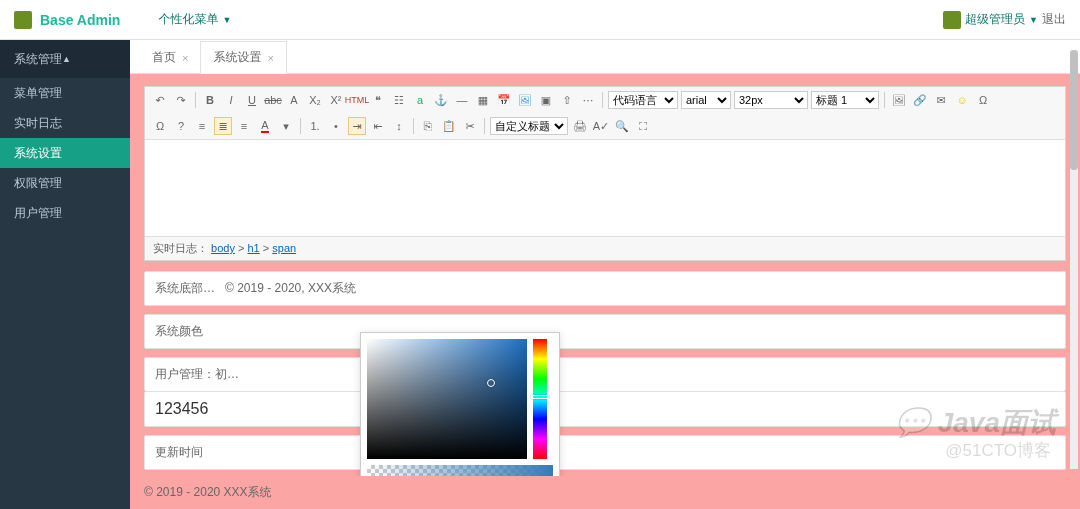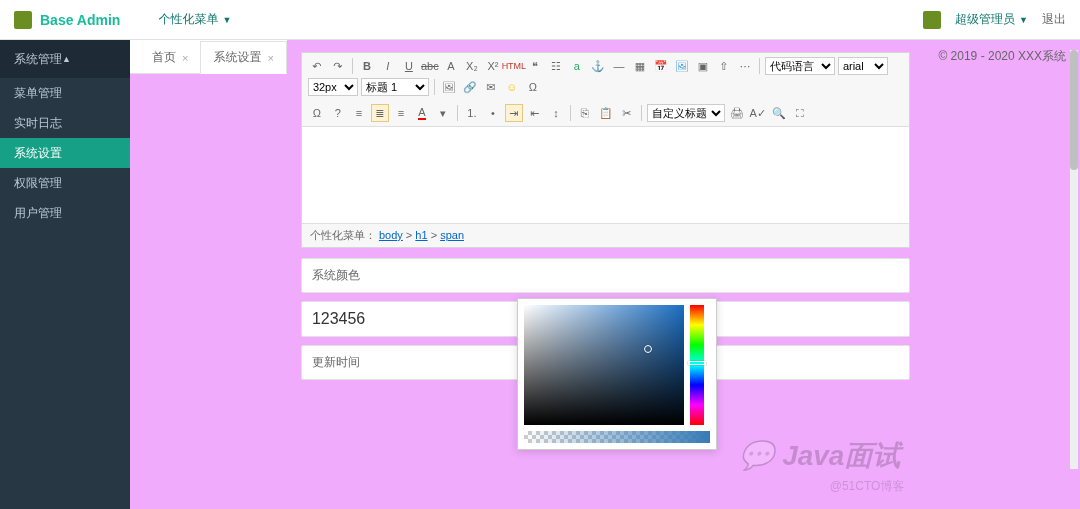--- a/index.html
+++ b/index.html
@@ -1,28 +1,28 @@
 <!DOCTYPE html>
 <html><head>
 <meta charset="utf-8">
 <style>
 *{box-sizing:border-box;margin:0;padding:0;font-family:"Microsoft YaHei",Arial,sans-serif}
 body{background:#f0f2f5;font-size:12px;color:#333;overflow:hidden}
 .topbar{height:40px;background:#fff;border-bottom:1px solid #e1e1e1;display:flex;align-items:center;padding:0 14px}
 .logo{width:18px;height:18px;background:#6b8e23;border-radius:2px;margin-right:8px}
 .brand{color:#1abc9c;font-weight:bold;font-size:14px;margin-right:38px}
 .topmenu{color:#0f766e;font-size:12px;cursor:pointer;display:flex;align-items:center;gap:4px}
-.topbar-right{margin-left:auto;display:flex;align-items:center;gap:14px;color:#666;font-size:12px}
+.topbar-right{margin-left:auto;display:flex;align-items:center;gap:4px;color:#666;font-size:12px}
 .avatar{width:18px;height:18px;background:#6b8e23;border-radius:2px}
 .layout{display:flex;height:469px}
 .sidebar{width:130px;background:#283744;color:#bac9d6;flex-shrink:0}
 .side-head{height:38px;line-height:38px;padding:0 14px;background:#1e2a35;display:flex;align-items:center;font-size:12px;cursor:pointer}
 .side-item{height:30px;line-height:30px;padding:0 14px;font-size:12px;cursor:pointer}
 .side-item.active{background:#16a085;color:#fff}
-.main{flex:1;display:flex;flex-direction:row;background:#f0abfc;min-width:0}
+.main{flex:1;display:flex;flex-direction:column;background:#fca5a5;min-width:0}
 .tabs{background:#fff;height:34px;display:flex;align-items:flex-end;padding-left:10px;border-bottom:1px solid #e1e1e1}
 .tab{padding:7px 12px;font-size:12px;color:#666;cursor:pointer;display:flex;align-items:center;gap:6px}
 .tab.active{border:1px solid #e1e1e1;border-bottom:1px solid #fff;background:#fff;margin-bottom:-1px}
 .tab .x{color:#aaa;font-size:11px}
 .content{flex:1;padding:12px 14px 8px 14px;overflow:auto;position:relative}
 .editor-wrap{background:#fff;border:1px solid #d6d6d6;margin-bottom:10px}
 .toolbar{background:#f7f7f7;border-bottom:1px solid #dedede;padding:4px 6px;display:flex;flex-wrap:wrap;gap:3px;align-items:center}
 .tbtn{width:18px;height:18px;display:flex;align-items:center;justify-content:center;color:#666;cursor:pointer;font-size:11px;border:1px solid transparent}
 .tbtn.sel{border:1px solid #e8c77f;background:#fdf2d4}
 .tsep{width:1px;height:16px;background:#ccc;margin:0 2px}
@@ -40,21 +40,21 @@
 .cp-top{display:flex;padding:6px}
 .cp-satval{width:160px;height:120px;position:relative;background:linear-gradient(to top,#000,transparent),linear-gradient(to right,#fff,#1b6ec2);cursor:crosshair}
 .cp-cursor{position:absolute;width:8px;height:8px;border:1px solid #fff;border-radius:50%;left:120px;top:40px;box-shadow:0 0 1px #000}
 .cp-hue{width:14px;height:120px;margin-left:6px;background:linear-gradient(to bottom,red,yellow,lime,cyan,blue,magenta,red);cursor:pointer;position:relative}
 .cp-hue-thumb{position:absolute;left:-2px;right:-2px;height:4px;border:1px solid #fff;top:56px;box-shadow:0 0 1px #000}
 .cp-alpha{height:12px;margin:0 6px 6px 6px;background:repeating-conic-gradient(#ccc 0 25%,#fff 0 50%) 0 0/8px 8px;position:relative;cursor:pointer}
 .cp-alpha::after{content:"";position:absolute;inset:0;background:linear-gradient(to right,rgba(54,123,183,0),rgba(54,123,183,1))}
 .scrolly{position:absolute;right:2px;top:50px;bottom:40px;width:8px;background:#eee}
 .scrolly .thumb{position:absolute;left:0;right:0;top:0;height:120px;background:#c0c0c0;border-radius:4px}
 .watermark{position:absolute;right:24px;bottom:34px;color:rgba(0,0,0,0.18);font-size:28px;font-weight:bold;font-style:italic;pointer-events:none}
-.wm2{position:absolute;right:20px;bottom:14px;color:rgba(0,0,0,0.15);font-size:12px;pointer-events:none}
+.wm2{position:absolute;right:29px;bottom:14px;color:rgba(0,0,0,0.15);font-size:17px;pointer-events:none}
 .caret{font-size:9px}
 </style>
 </head>
 <body>
 
 <div class="topbar">
   <div class="logo"></div>
   <div class="brand">Base Admin</div>
   <div class="topmenu">
     <span>个性化菜单</span>
@@ -124,21 +124,21 @@
           <span class="tbtn">—</span>
           <span class="tbtn">▦</span>
           <span class="tbtn" style="color:#c0392b">📅</span>
           <span class="tbtn" style="color:#3498db">🖼</span>
           <span class="tbtn">▣</span>
           <span class="tbtn">⇧</span>
           <span class="tbtn">⋯</span>
           <span class="tsep"></span>
           <select class="tselect" style="width:70px"><option>代码语言</option></select>
           <select class="tselect" style="width:50px"><option>arial</option></select>
-          <select class="tselect" style="width:50px"><option>32px</option></select>
+          <select class="tselect" style="width:74px"><option>32px</option></select>
           <select class="tselect" style="width:68px"><option>标题 1</option></select>
           <span class="tsep"></span>
           <span class="tbtn">🖼</span>
           <span class="tbtn">🔗</span>
           <span class="tbtn">✉</span>
           <span class="tbtn" style="color:#f1c40f">☺</span>
           <span class="tbtn">Ω</span>
 
           <div style="flex-basis:100%;height:2px"></div>
           <span class="tbtn">Ω</span>
@@ -163,30 +163,37 @@
           <span class="tsep"></span>
           <select class="tselect" style="width:78px"><option>自定义标题</option></select>
           <span class="tbtn">🖨</span>
           <span class="tbtn">A✓</span>
           <span class="tbtn">🔍</span>
           <span class="tbtn">⛶</span>
         </div>
         <div class="editor-body"></div>
         <div class="editor-foot">
           <span class="bcrumb">
-            <span>个性化菜单：</span>
+            <span>实时日志：</span>
             <a>body</a> &gt;
             <a>h1</a> &gt;
             <a>span</a>
           </span>
         </div>
       </div>
 
       <div class="field-row">
+        <span class="field-label">系统底部…</span>
+        <span>© 2019 - 2020, XXX系统</span>
+      </div>
+      <div class="field-row">
         <span class="field-label">系统颜色</span>
+      </div>
+      <div class="field-row" style="border-bottom:none;margin-bottom:0">
+        <span>用户管理：初…</span>
       </div>
       <div class="field-input-row">
         <span>123456</span>
       </div>
       <div class="field-row">
         <span class="field-label">更新时间</span>
       </div>
 
       <div class="colorpicker">
         <div class="cp-top">

